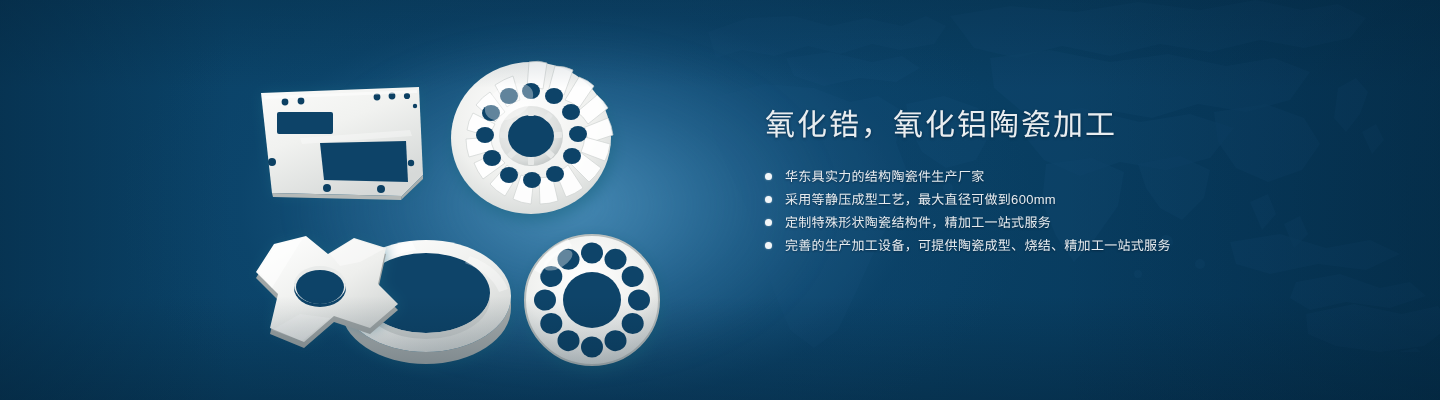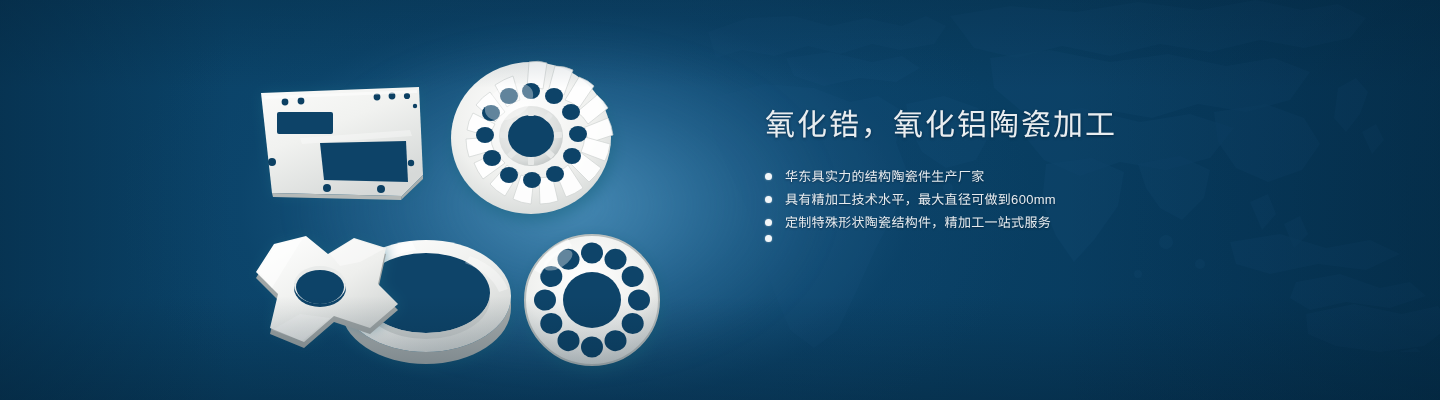--- a/index.html
+++ b/index.html
@@ -352,25 +352,26 @@
   <div class="copy">
     <h1 class="headline">氧化锆，氧化铝陶瓷加工</h1>
 
     <ul class="bullets">
       <li>
         <span class="dot"></span>
         <span>华东具实力的结构陶瓷件生产厂家</span>
       </li>
       <li>
         <span class="dot"></span>
-        <span>具有精加工技术水平，最大直径可做到600mm</span>
+        <span>采用等静压成型工艺，最大直径可做到600mm</span>
       </li>
       <li>
         <span class="dot"></span>
         <span>定制特殊形状陶瓷结构件，精加工一站式服务</span>
       </li>
       <li>
         <span class="dot"></span>
+        <span>完善的生产加工设备，可提供陶瓷成型、烧结、精加工一站式服务</span>
       </li>
     </ul>
   </div>
 
 </div>
 
 </body></html>

